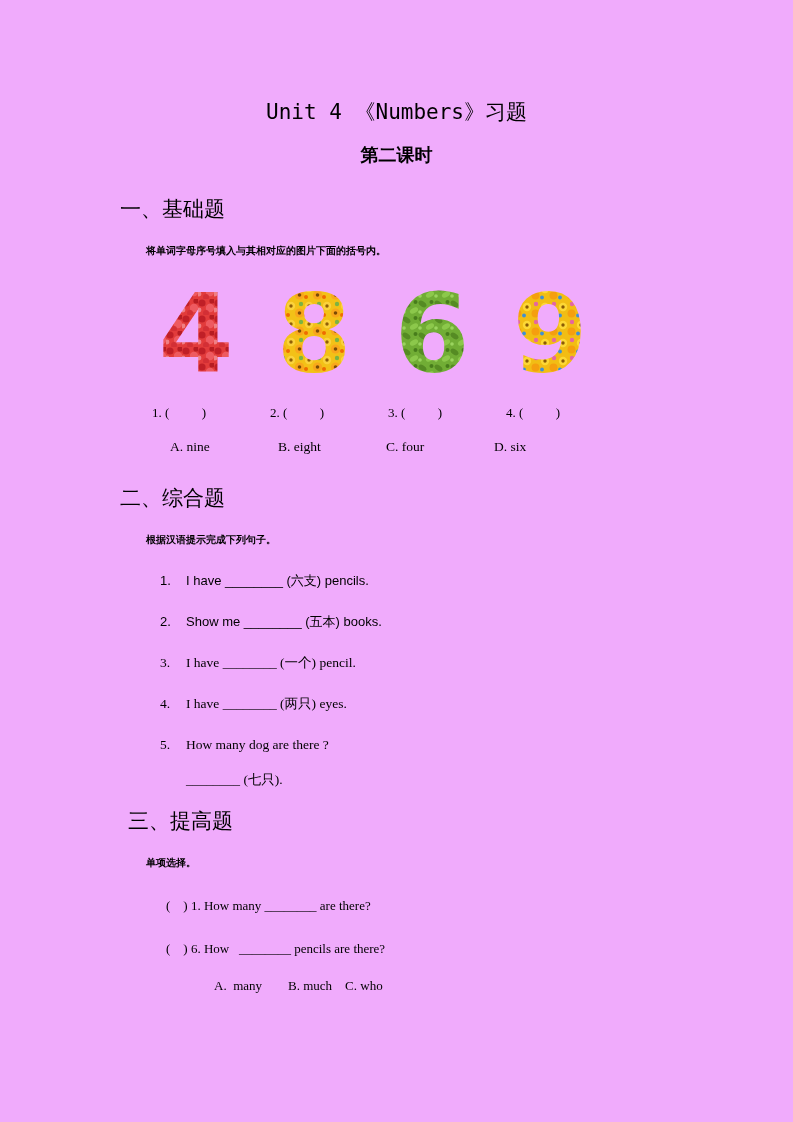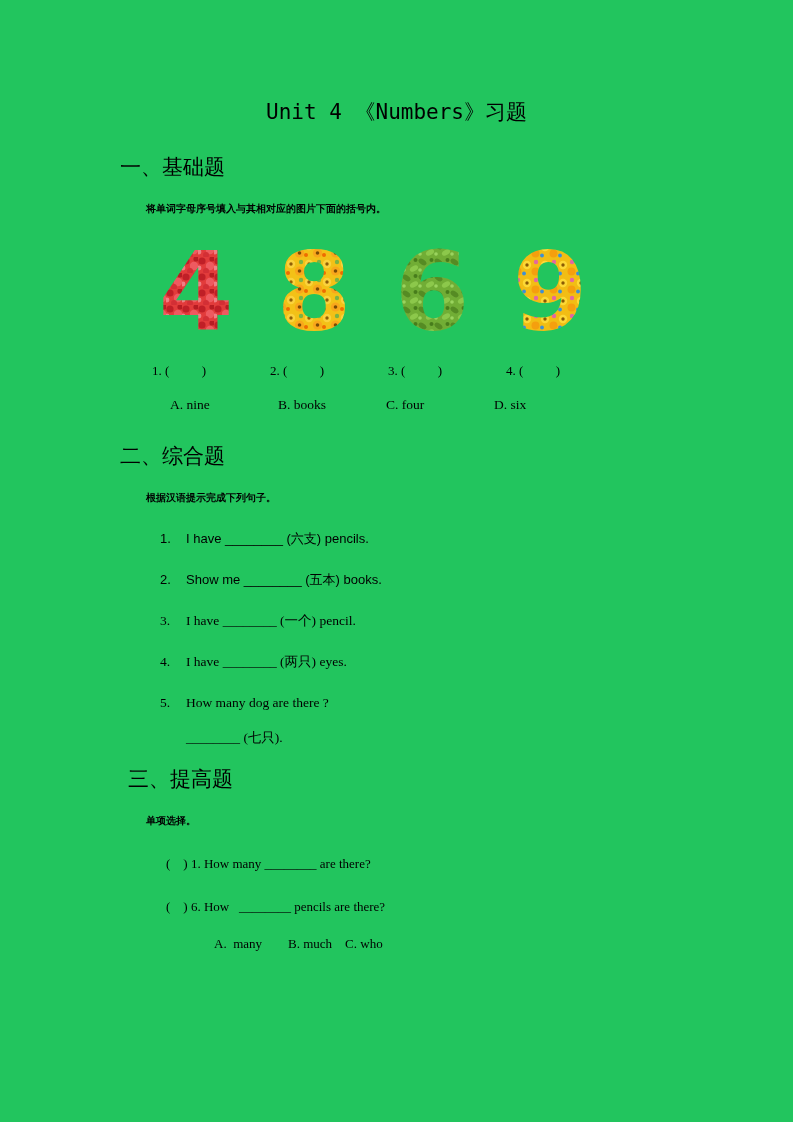--- a/index.html
+++ b/index.html
@@ -1,18 +1,18 @@
 <!DOCTYPE html>
 <html><head>
 <meta charset="utf-8">
 <style>
   html,body { margin:0; padding:0; background:#ffffff; }
   .page {
     width:793px; height:1122px; box-sizing:border-box; overflow:hidden;
-    background:#22c55e; color:#000;
+    background:#f0abfc; color:#000;
     padding:100px 90px 40px 120px;
     font-family:"Liberation Serif","DejaVu Serif",serif;
     position:relative;
   }
   .center-full { margin-left:-120px; margin-right:-90px; text-align:center; }
   .title {
     font-family:"DejaVu Sans Mono","Liberation Mono",monospace;
     font-size:21px; font-weight:400; line-height:24px;
   }
   .subtitle {
@@ -84,20 +84,21 @@
       <circle cx="13.5" cy="12.5" r="4" fill="#f59f0e"></circle>
       <circle cx="14" cy="3" r="2.2" fill="#e4679f"></circle>
       <circle cx="2" cy="14.5" r="1.9" fill="#3f8fd4"></circle>
     </pattern>
   </defs>
 </svg>
 
 <div class="page">
 
   <div class="title center-full">Unit 4 《Numbers》习题</div>
+  <div class="subtitle center-full">第二课时</div>
 
   <div class="heading">一、基础题</div>
   <div class="instruction">将单词字母序号填入与其相对应的图片下面的括号内。</div>
 
   <div class="img-row">
     <svg class="num-img" viewBox="0 0 92 100">
       <text class="digit" x="46" y="88" text-anchor="middle" fill="url(#pat-red)">4</text>
     </svg>
     <svg class="num-img" viewBox="0 0 92 100">
       <text class="digit" x="46" y="88" text-anchor="middle" fill="url(#pat-sun)">8</text>
@@ -112,21 +113,21 @@
 
   <div class="blank-row">
     <span class="blank-cell">1. (          )</span>
     <span class="blank-cell">2. (          )</span>
     <span class="blank-cell">3. (          )</span>
     <span class="blank-cell">4. (          )</span>
   </div>
 
   <div class="opt-row">
     <span class="opt-cell">A. nine</span>
-    <span class="opt-cell">B. books</span>
+    <span class="opt-cell">B. eight</span>
     <span class="opt-cell">C. four</span>
     <span class="opt-cell">D. six</span>
   </div>
 
   <div class="heading">二、综合题</div>
   <div class="instruction">根据汉语提示完成下列句子。</div>
 
   <div class="s2-list">
     <div class="s2-item sans">
       <span class="s2-num">1.</span>

